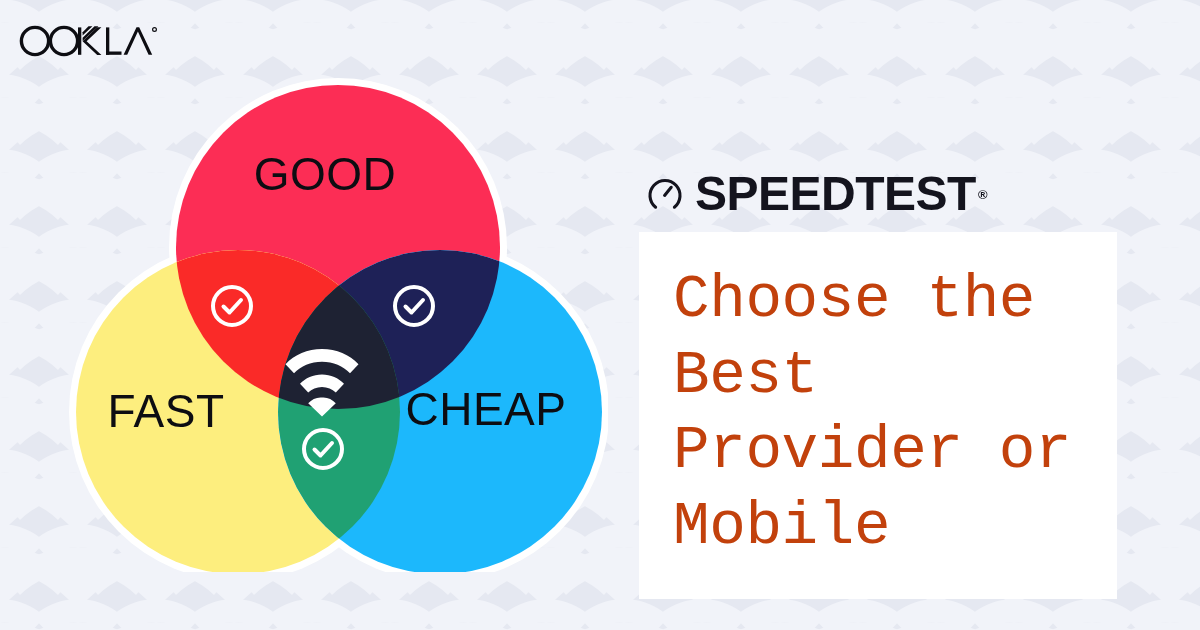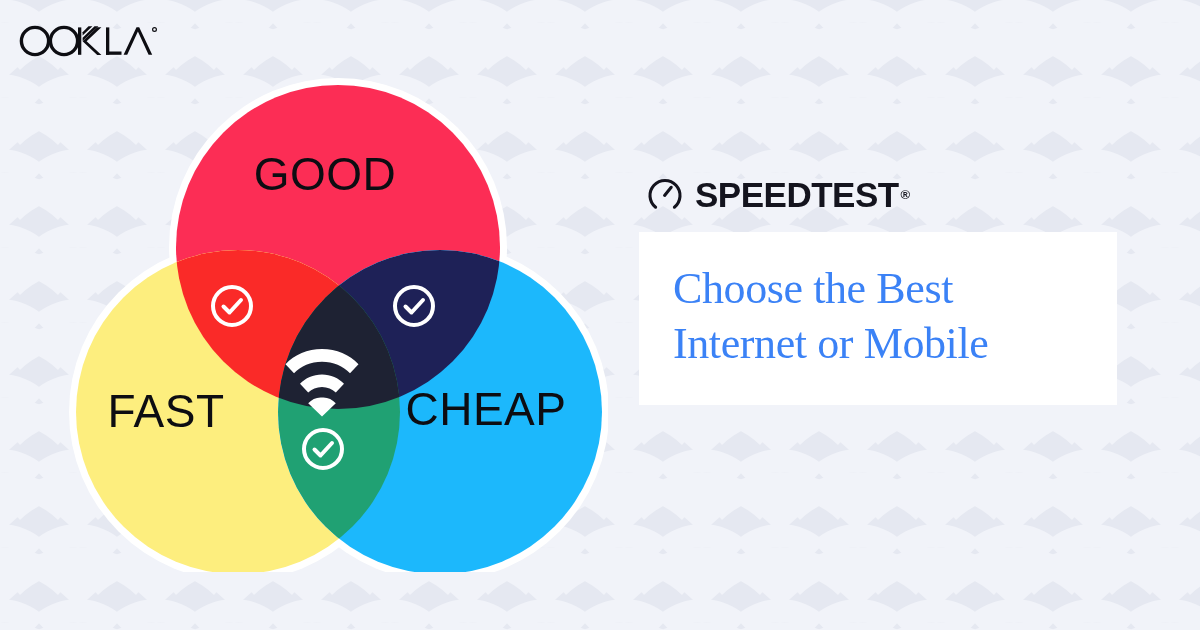--- a/index.html
+++ b/index.html
@@ -70,45 +70,45 @@
   }
   .speedtest-icon {
     width: 36px;
     height: 36px;
     margin-right: 12px;
     flex: none;
   }
   .speedtest-word {
     font-family: "Liberation Sans", sans-serif;
     font-weight: bold;
-    font-size: 35px;
+    font-size: 48px;
     letter-spacing: -0.5px;
     color: #14141e;
     line-height: 1;
   }
   .speedtest-tm {
     font-size: 13px;
     vertical-align: super;
     font-weight: bold;
     color: #14141e;
     margin-left: 2px;
   }
   .headline-box {
     background: #ffffff;
     width: 478px;
     box-sizing: border-box;
     padding: 30px 34px 34px 34px;
   }
   .headline {
     margin: 0;
-    font-family: Liberation Serif, serif;
+    font-family: Liberation Mono, monospace;
     font-weight: 400;
-    font-size: 44px;
+    font-size: 61px;
     line-height: 1.24;
-    color: #3b82f6;
+    color: #c2410c;
     letter-spacing: -0.4px;
   }
   .headline .ln { display: block; }
 </style>
 </head>
 <body>
 
 <div class="stage">
 
   <svg class="bg-pattern" viewBox="0 0 1200 630" xmlns="http://www.w3.org/2000/svg" aria-hidden="true">
@@ -243,19 +243,19 @@
         <path d="M8.6,31.2 A15,15 0 1 1 27.4,31.2" fill="none" stroke="#14141e" stroke-width="3.1" stroke-linecap="round"></path>
         <path d="M17.6,19.4 L24.2,11.3" fill="none" stroke="#14141e" stroke-width="3.1" stroke-linecap="round"></path>
       </svg>
       <span class="speedtest-word">SPEEDTEST</span>
       <span class="speedtest-tm">®</span>
     </div>
 
     <div class="headline-box">
       <h1 class="headline">
         <span class="ln">Choose the Best</span>
-        <span class="ln">Internet or Mobile</span>
+        <span class="ln">Provider or Mobile</span>
       </h1>
     </div>
 
   </div>
 
 </div>
 
 </body></html>

